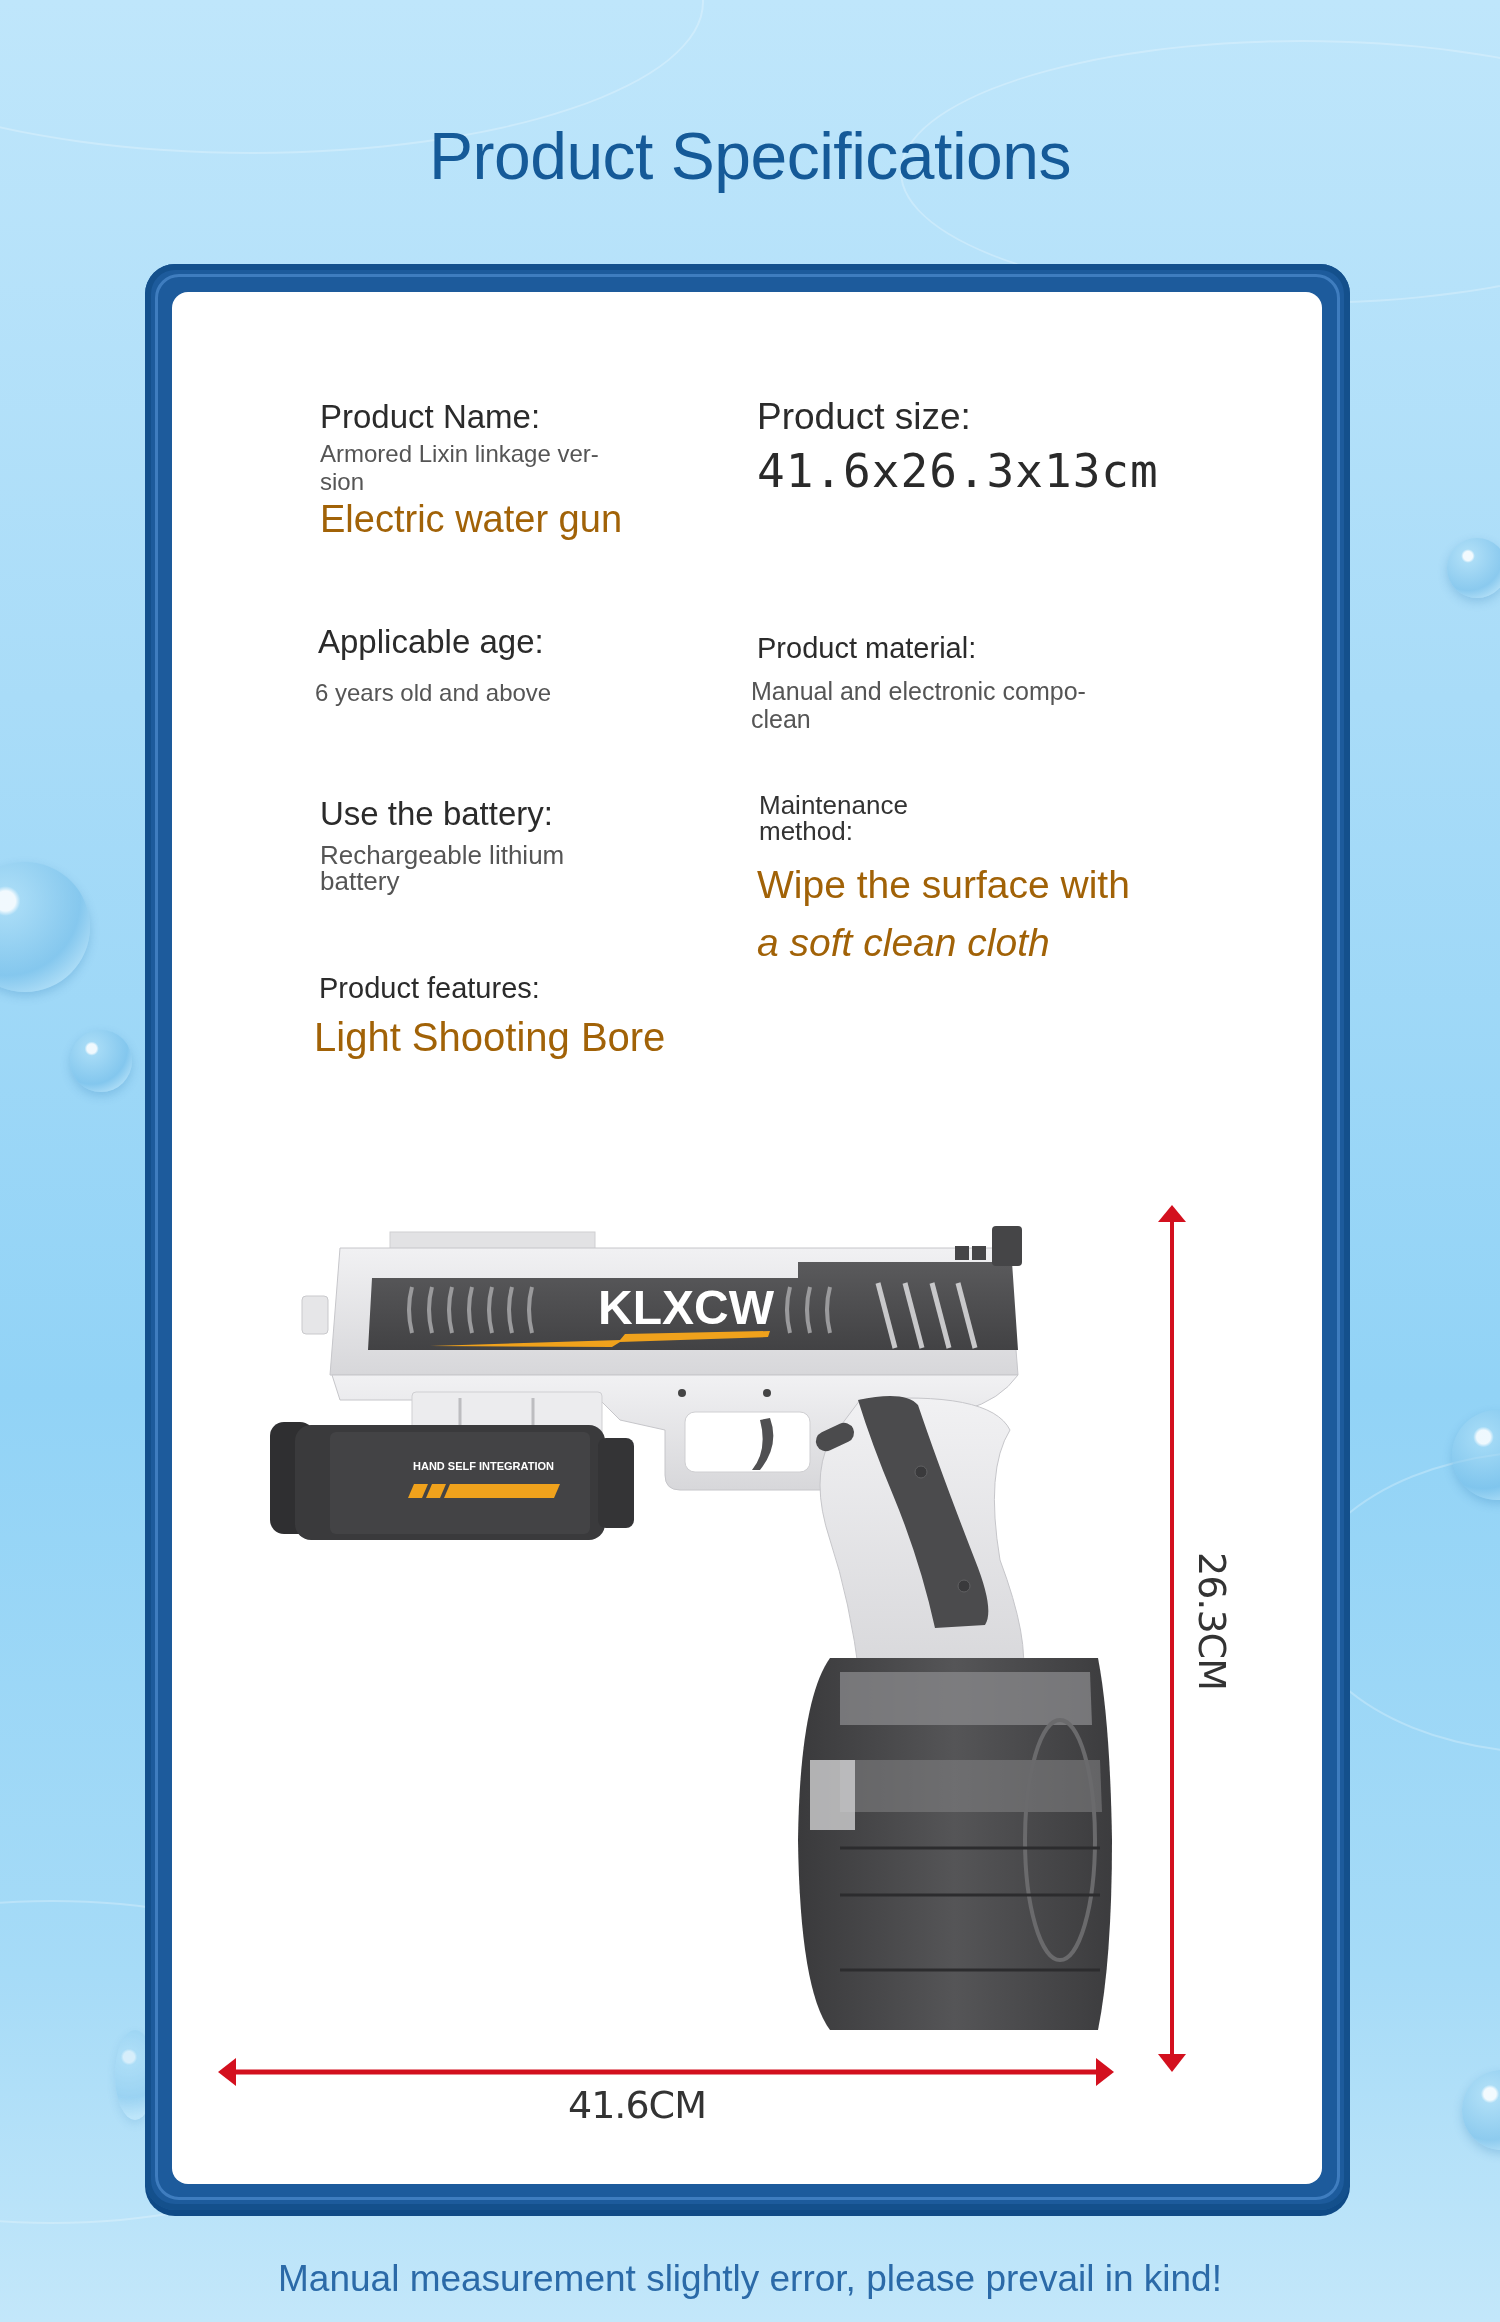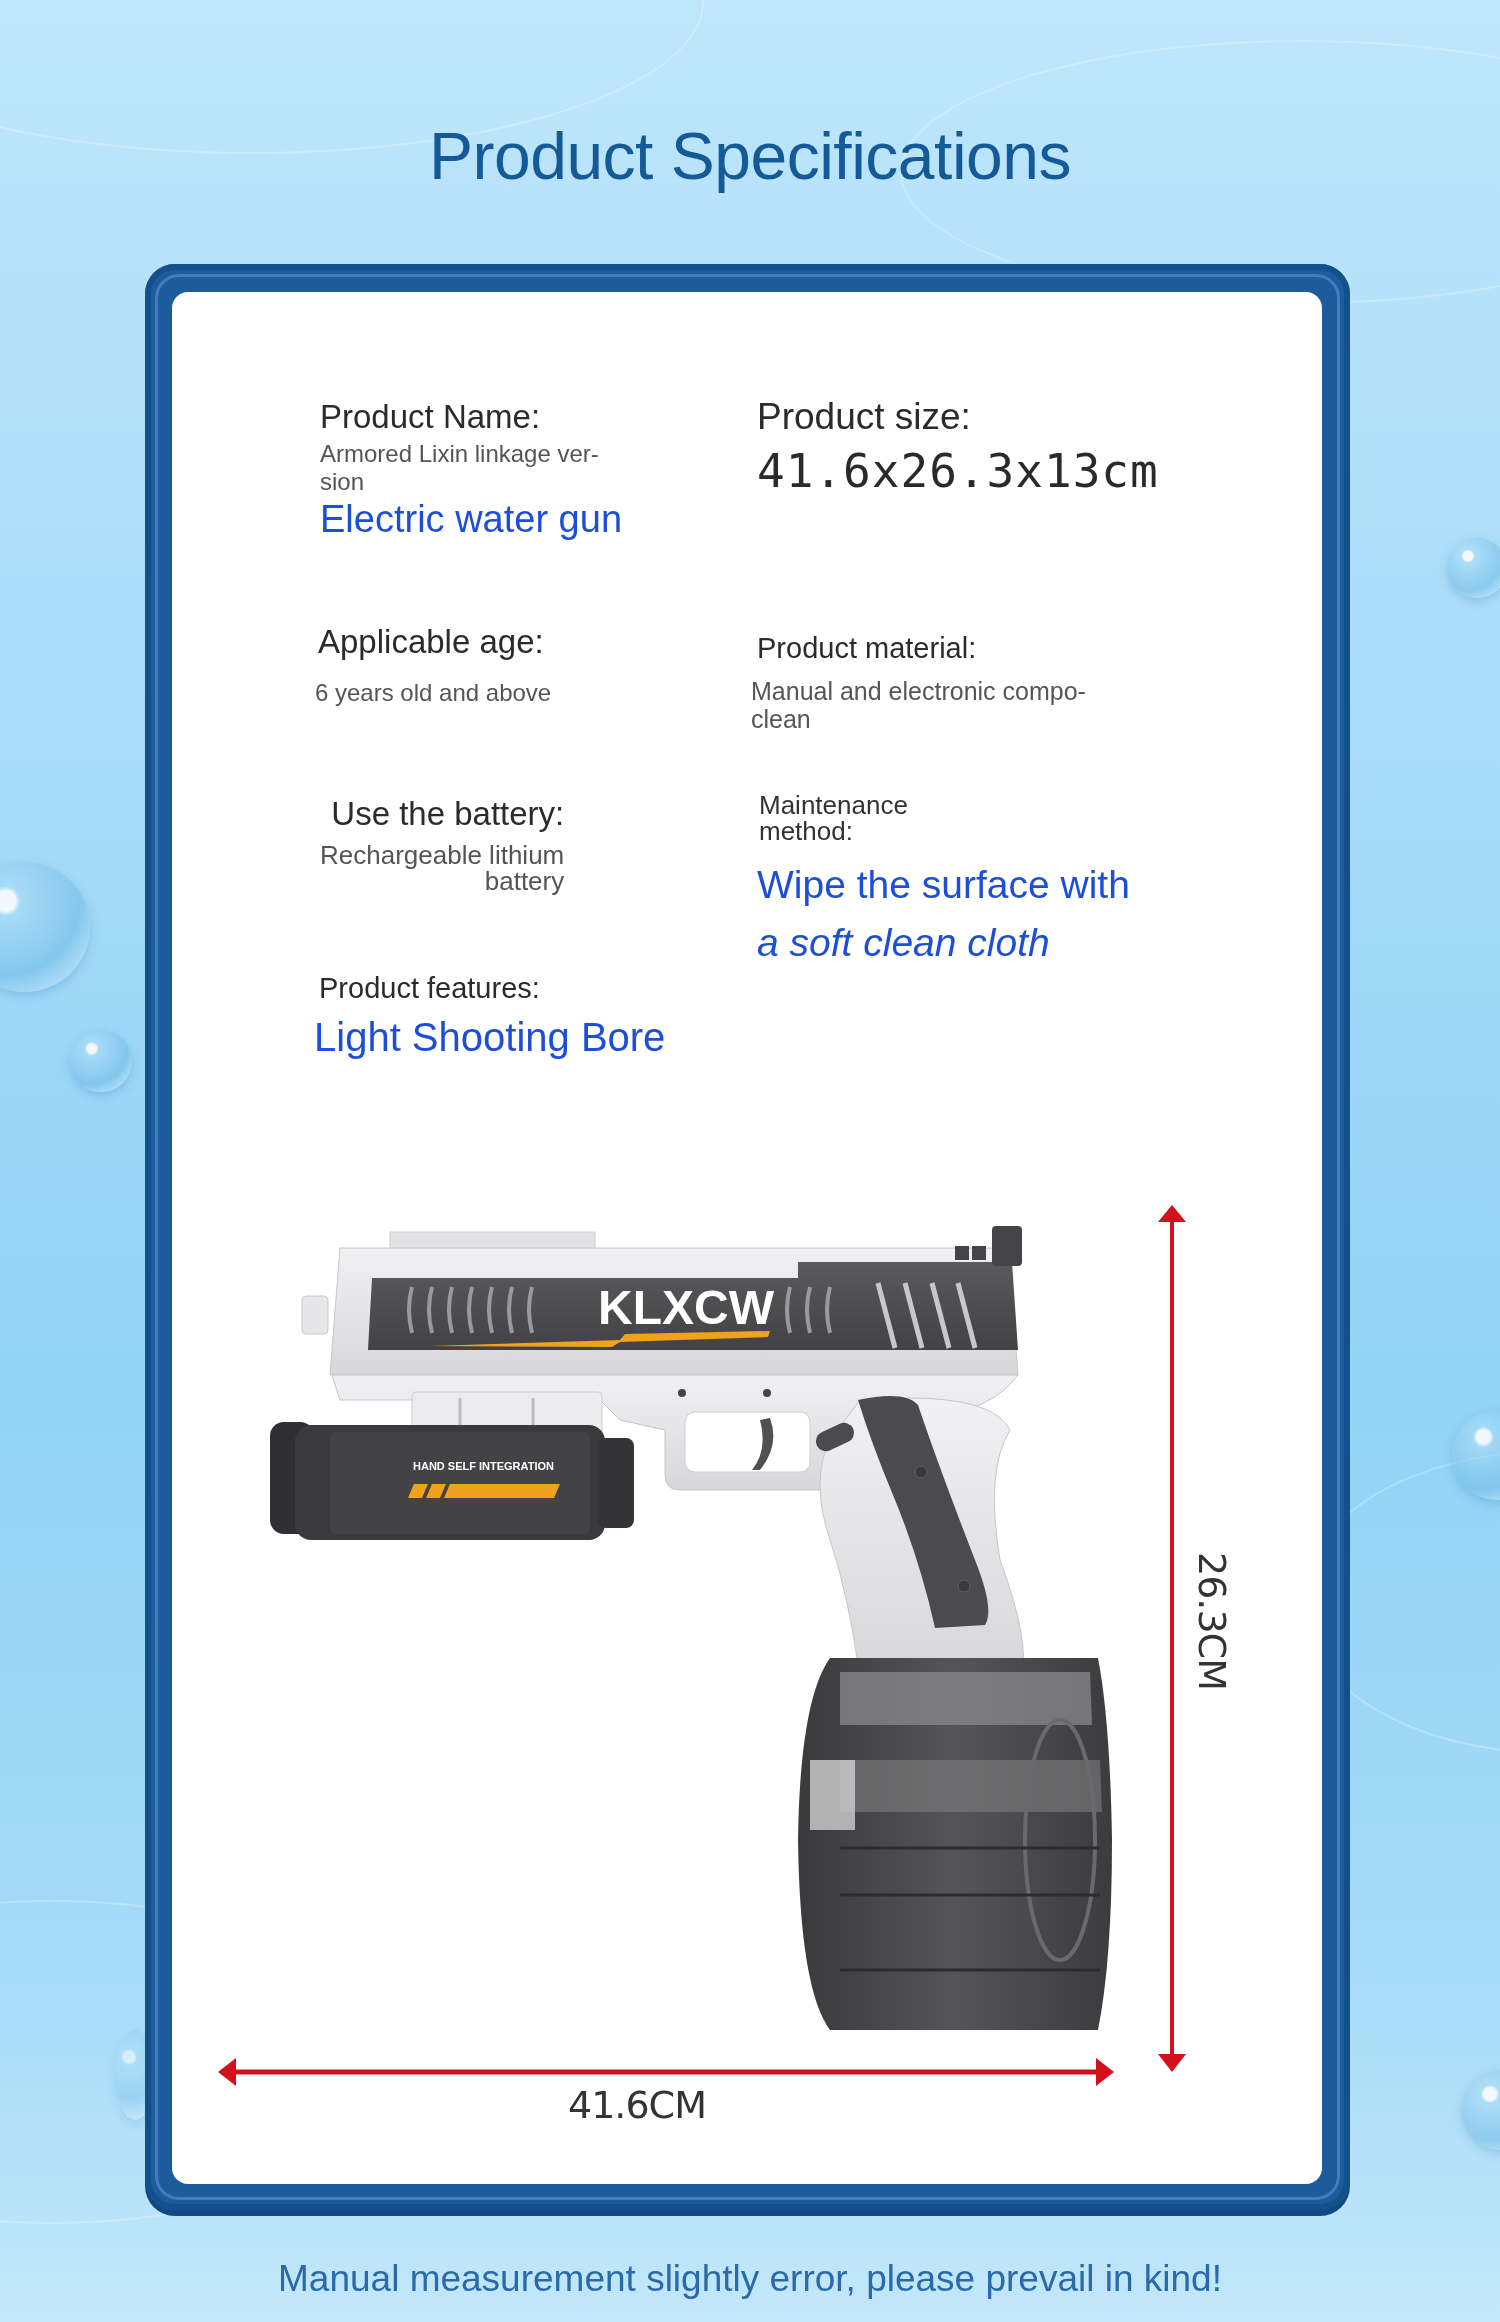--- a/index.html
+++ b/index.html
@@ -28,21 +28,21 @@
     border-radius:24px; border:3px solid #3f7dbf; box-sizing:border-box;
   }
   .card {
     position:absolute; left:172px; top:292px; width:1150px; height:1892px;
     border-radius:16px; background:#ffffff;
   }
   .spec { position:absolute; color:#333; }
   .lbl { font-size:33px; color:#2b2b2b; }
   .lbl.sm { font-size:26px; color:#333; line-height:26px; }
   .val-sm { font-size:24px; color:#555; line-height:28px; }
-  .val-lg { font-size:38px; color:#1d4ed8; }
+  .val-lg { font-size:38px; color:#a16207; }
   .val-mono { font-family:"DejaVu Sans Mono", monospace; font-size:46px; color:#2a2a2a; letter-spacing:1px; }
   .dim-label { position:absolute; font-size:38px; color:#333; font-family:"DejaVu Sans", sans-serif; letter-spacing:-1px; }
   .footer {
     position:absolute; left:0; width:1500px; top:2258px; text-align:center;
     font-size:37px; color:#2b6aa8;
   }
 </style>
 </head>
 <body>
 
@@ -70,21 +70,21 @@
   <div class="val-sm" style="margin-top:4px;">Armored Lixin linkage ver-</div>
   <div class="val-sm">sion</div>
   <div class="val-lg" style="margin-top:2px;">Electric water gun</div>
 </div>
 
 <div class="spec" style="left:318px;top:623px;">
   <div class="lbl">Applicable age:</div>
   <div class="val-sm" style="margin-top:18px;margin-left:-3px;">6 years old and above</div>
 </div>
 
-<div class="spec" style="left:320px;top:795px;text-align:right;">
+<div class="spec" style="left:320px;top:795px;">
   <div class="lbl">Use the battery:</div>
   <div class="val-sm" style="margin-top:8px;font-size:26px;">Rechargeable lithium</div>
   <div class="val-sm" style="font-size:26px;line-height:24px;">battery</div>
 </div>
 
 <div class="spec" style="left:319px;top:972px;">
   <div class="lbl" style="font-size:29px;">Product features:</div>
   <div class="val-lg" style="margin-top:10px;margin-left:-5px;font-size:40px;text-align:center;">Light Shooting Bore</div>
 </div>
 

